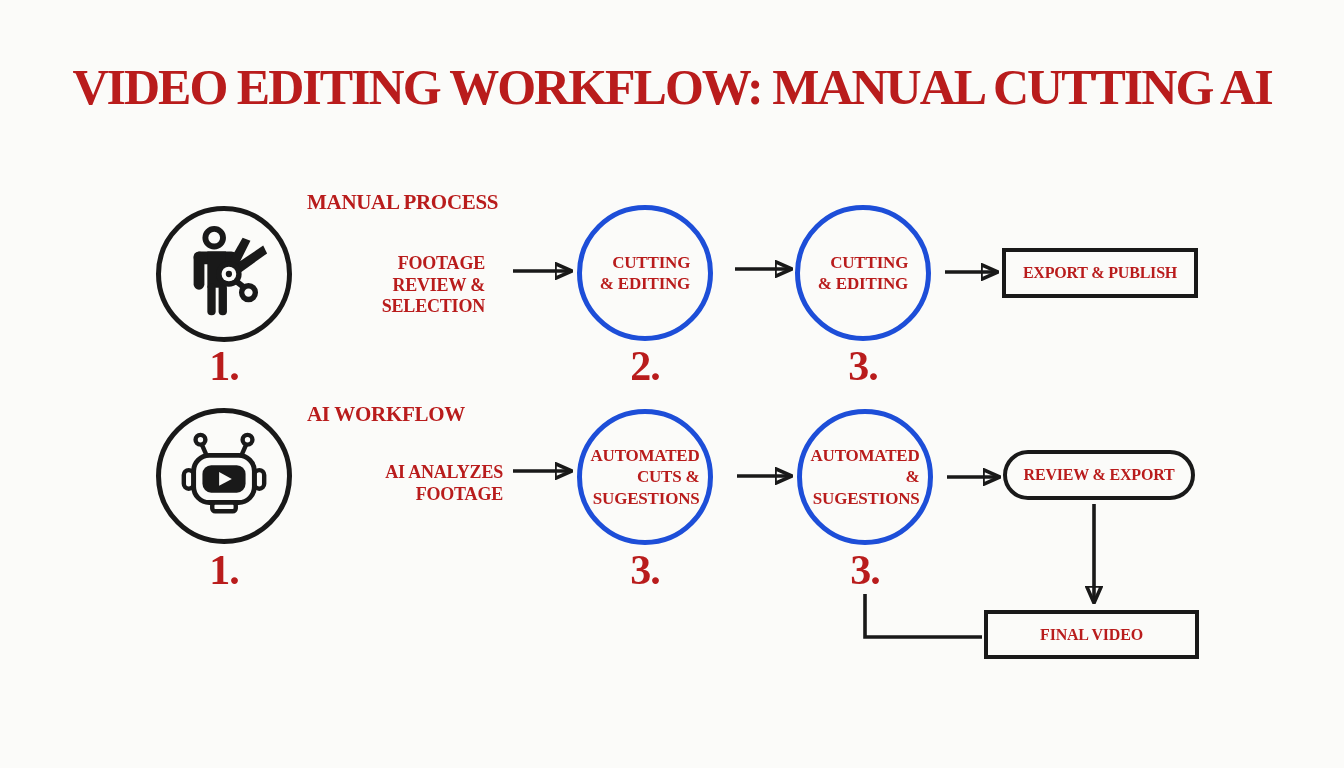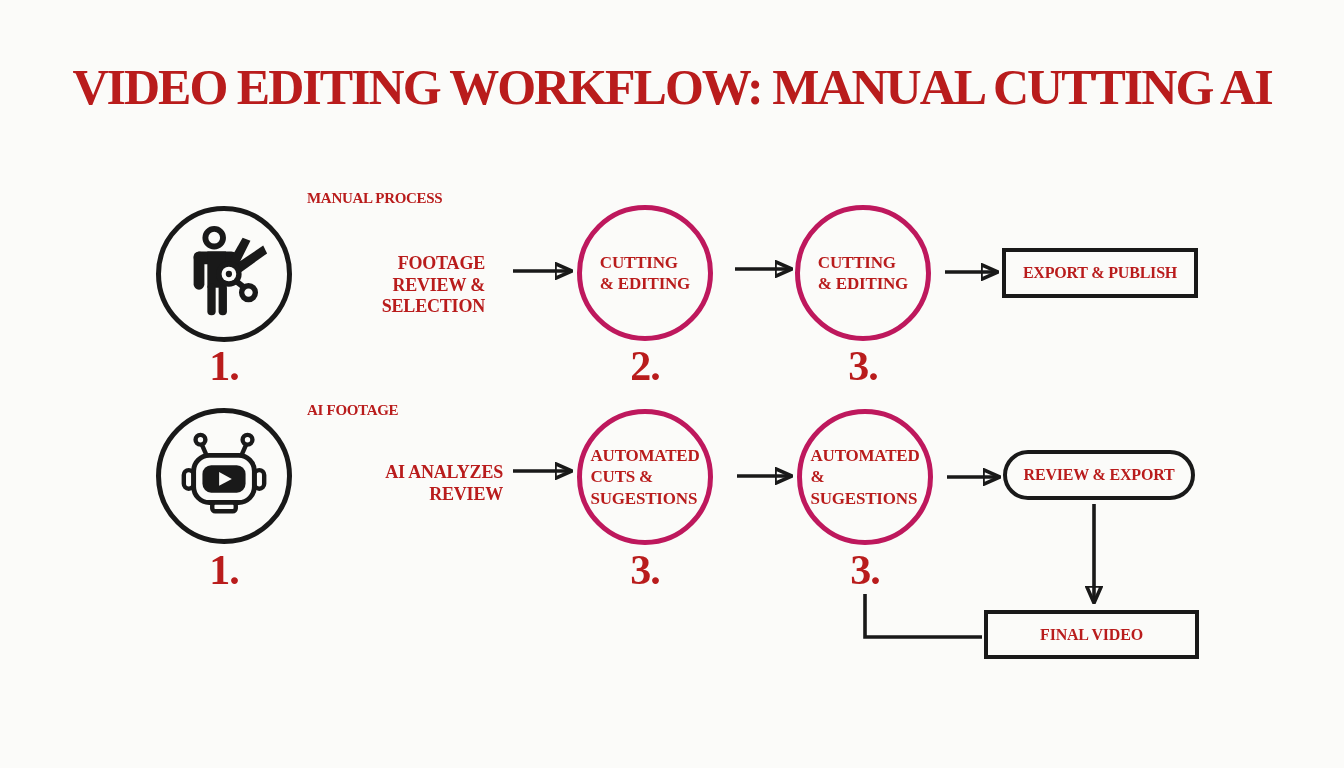--- a/index.html
+++ b/index.html
@@ -27,43 +27,43 @@
     border: 5px solid #191919;
     border-radius: 50%;
     box-sizing: border-box;
     display: flex; align-items: center; justify-content: center;
     background: #fbfbf9;
   }
   .icon-circle svg { width: 98px; height: 98px; }
   .node {
     position: absolute;
     width: 136px; height: 136px;
-    border: 5px solid #be185d;
+    border: 5px solid #1d4ed8;
     border-radius: 50%;
     box-sizing: border-box;
     display: flex; align-items: center; justify-content: center;
-    text-align: left;
+    text-align: right;
     font-weight: bold;
     font-size: 17px;
     line-height: 1.25;
     white-space: pre-line;
     letter-spacing: -0.2px;
     background: #fbfbf9;
   }
   .step-num {
     position: absolute;
     width: 136px;
     text-align: center;
     font-size: 42px;
     font-weight: bold;
     letter-spacing: -1px;
   }
   .heading {
     position: absolute;
-    font-size: 15px;
+    font-size: 21px;
     font-weight: bold;
     letter-spacing: -0.3px;
     white-space: nowrap;
   }
   .desc {
     position: absolute;
     font-size: 18px;
     font-weight: bold;
     text-align: right;
     white-space: pre-line;
@@ -159,23 +159,23 @@
         <rect x="81" y="44" width="10" height="19" rx="5" stroke-width="4.5"></rect>
         <rect x="19" y="29" width="62" height="48" rx="16" fill="#fbfbf9" stroke-width="5"></rect>
         <rect x="28" y="39" width="44" height="28" rx="9" fill="#191919" stroke="none"></rect>
         <polygon points="45,46 45,60 58,53" fill="#fbfbf9" stroke="none"></polygon>
         <rect x="38" y="77" width="24" height="9" rx="3" fill="#fbfbf9" stroke-width="4.5"></rect>
       </g>
     </svg>
   </div>
   <div class="step-num" style="left:156px; top:546px;">1.</div>
 
-  <div class="heading" style="left:307px; top:402px;">AI FOOTAGE</div>
+  <div class="heading" style="left:307px; top:402px;">AI WORKFLOW</div>
   <div class="desc" style="left:338px; top:462px; width:165px;">AI ANALYZES
-REVIEW</div>
+FOOTAGE</div>
 
   <div class="node" style="left:577px; top:409px;">AUTOMATED
 CUTS &amp;
 SUGESTIONS</div>
   <div class="step-num" style="left:577px; top:546px;">3.</div>
 
   <div class="node" style="left:797px; top:409px;">AUTOMATED
 &amp;
 SUGESTIONS</div>
   <div class="step-num" style="left:797px; top:546px;">3.</div>

